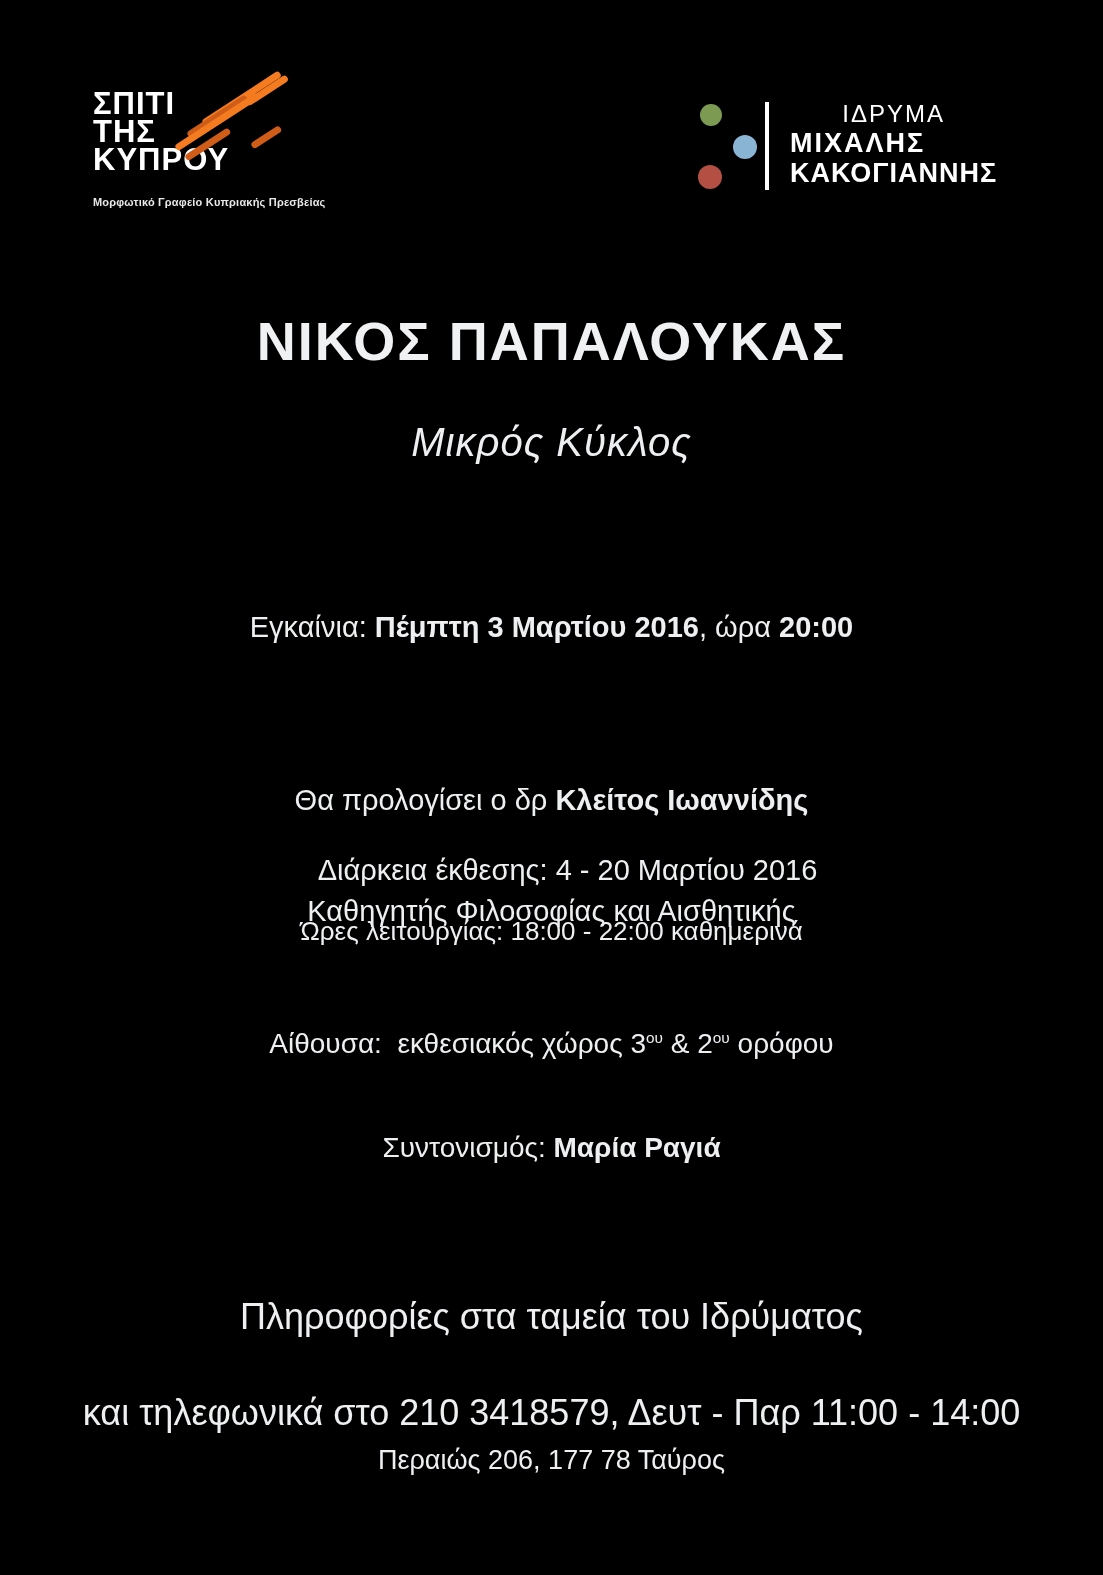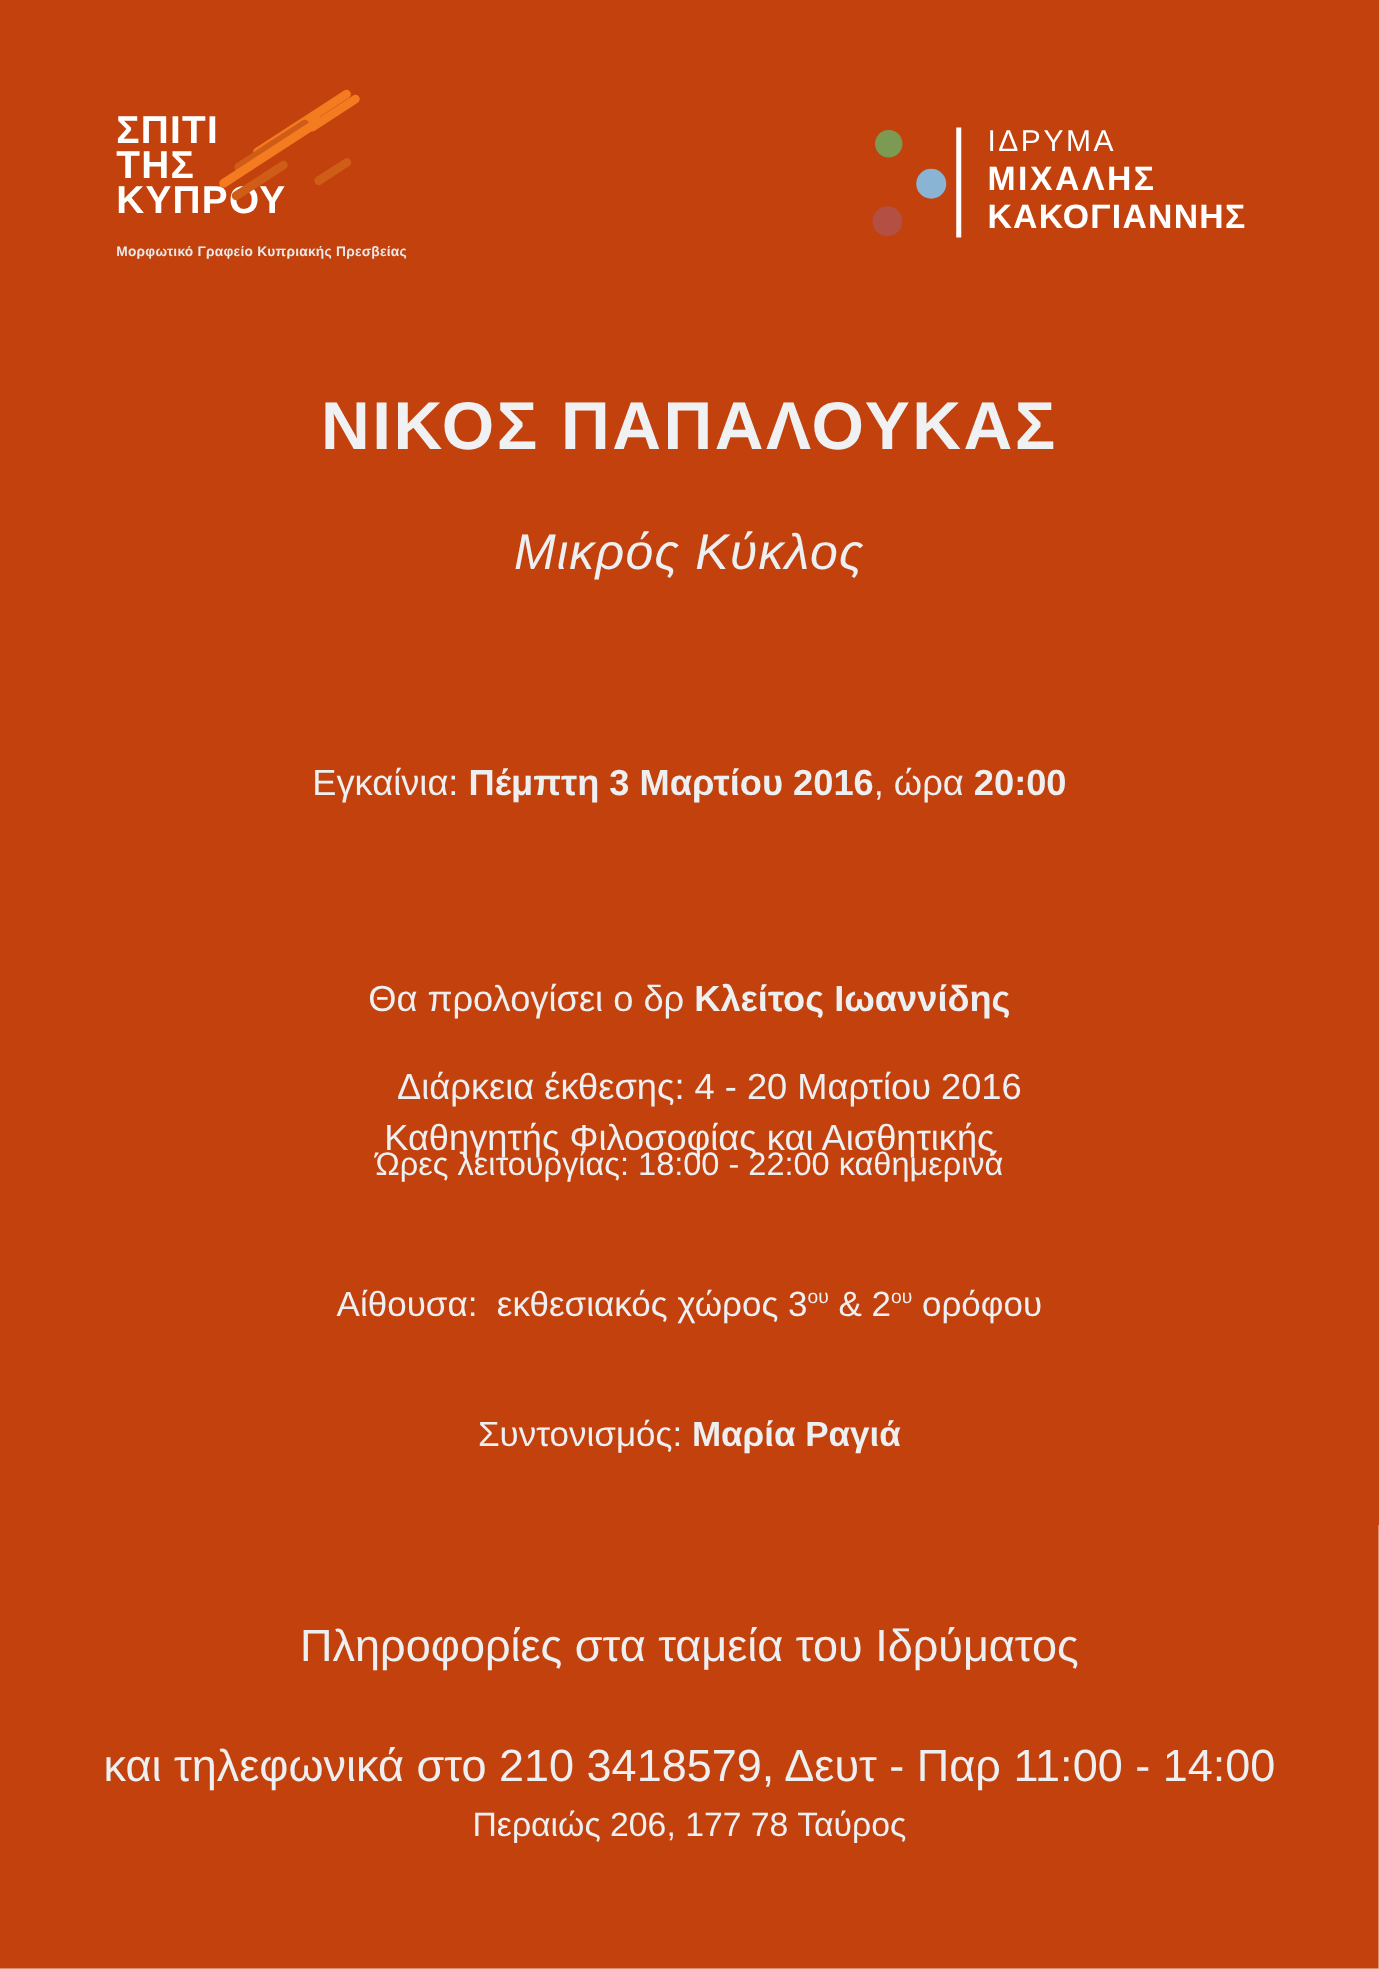--- a/index.html
+++ b/index.html
@@ -1,19 +1,19 @@
 <!DOCTYPE html>
 <html><head>
 <meta charset="utf-8">
 <style>
   html,body { margin:0; padding:0; background:#ffffff; }
   .poster {
     position:relative;
     width:1103px; height:1575px;
-    background:#c2410c;
+    background:#000000;
     font-family:"Liberation Sans", sans-serif;
     color:#edeff1;
     overflow:hidden;
   }
   .line { position:absolute; left:0; width:100%; text-align:center; white-space:pre-wrap; }
   .b { font-weight:bold; }
 
   
   .logo-left { position:absolute; left:93px; top:90px; }
   .logo-left .lname { font-size:31px; font-weight:bold; line-height:28px; letter-spacing:1px; color:#ffffff; }
@@ -28,21 +28,21 @@
   .s6 { left:82px; top:63px; width:34px; background:#cf5c17; }
 
   
   .logo-right { position:absolute; left:695px; top:98px; width:300px; height:100px; }
   .dot { position:absolute; border-radius:50%; }
   .dot-green { left:5px;  top:6px;  width:22px; height:22px; background:#7d9a52; }
   .dot-blue  { left:38px; top:37px; width:24px; height:24px; background:#8ab4d4; }
   .dot-red   { left:3px;  top:67px; width:24px; height:24px; background:#b35043; }
   .vbar { position:absolute; left:70px; top:4px; width:4px; height:88px; background:#ffffff; }
   .logo-right .ltext { position:absolute; left:95px; top:2px; color:#ffffff; }
-  .logo-right .l1 { font-size:24px; font-weight:400; letter-spacing:2px; line-height:28px; }
+  .logo-right .l1 { font-size:24px; font-weight:400; letter-spacing:2px; line-height:28px;text-align:center; }
   .logo-right .l2 { font-size:27px; font-weight:bold; letter-spacing:2px; line-height:30px; }
   .logo-right .l3 { font-size:27px; font-weight:bold; letter-spacing:1px; line-height:30px; }
 
   
   .artist      { top:310px; font-size:54px; font-weight:bold; letter-spacing:2px; color:#f0f1f3; }
   .extitle     { top:420px; font-size:40px; font-style:italic; letter-spacing:1px; }
   .opening     { top:611px; font-size:29px; }
   .prologue    { top:708px; font-size:29px; line-height:37px; }
   .duration    { top:854px; font-size:29px;margin-left:16px; }
   .hours       { top:916px; font-size:26px; }

